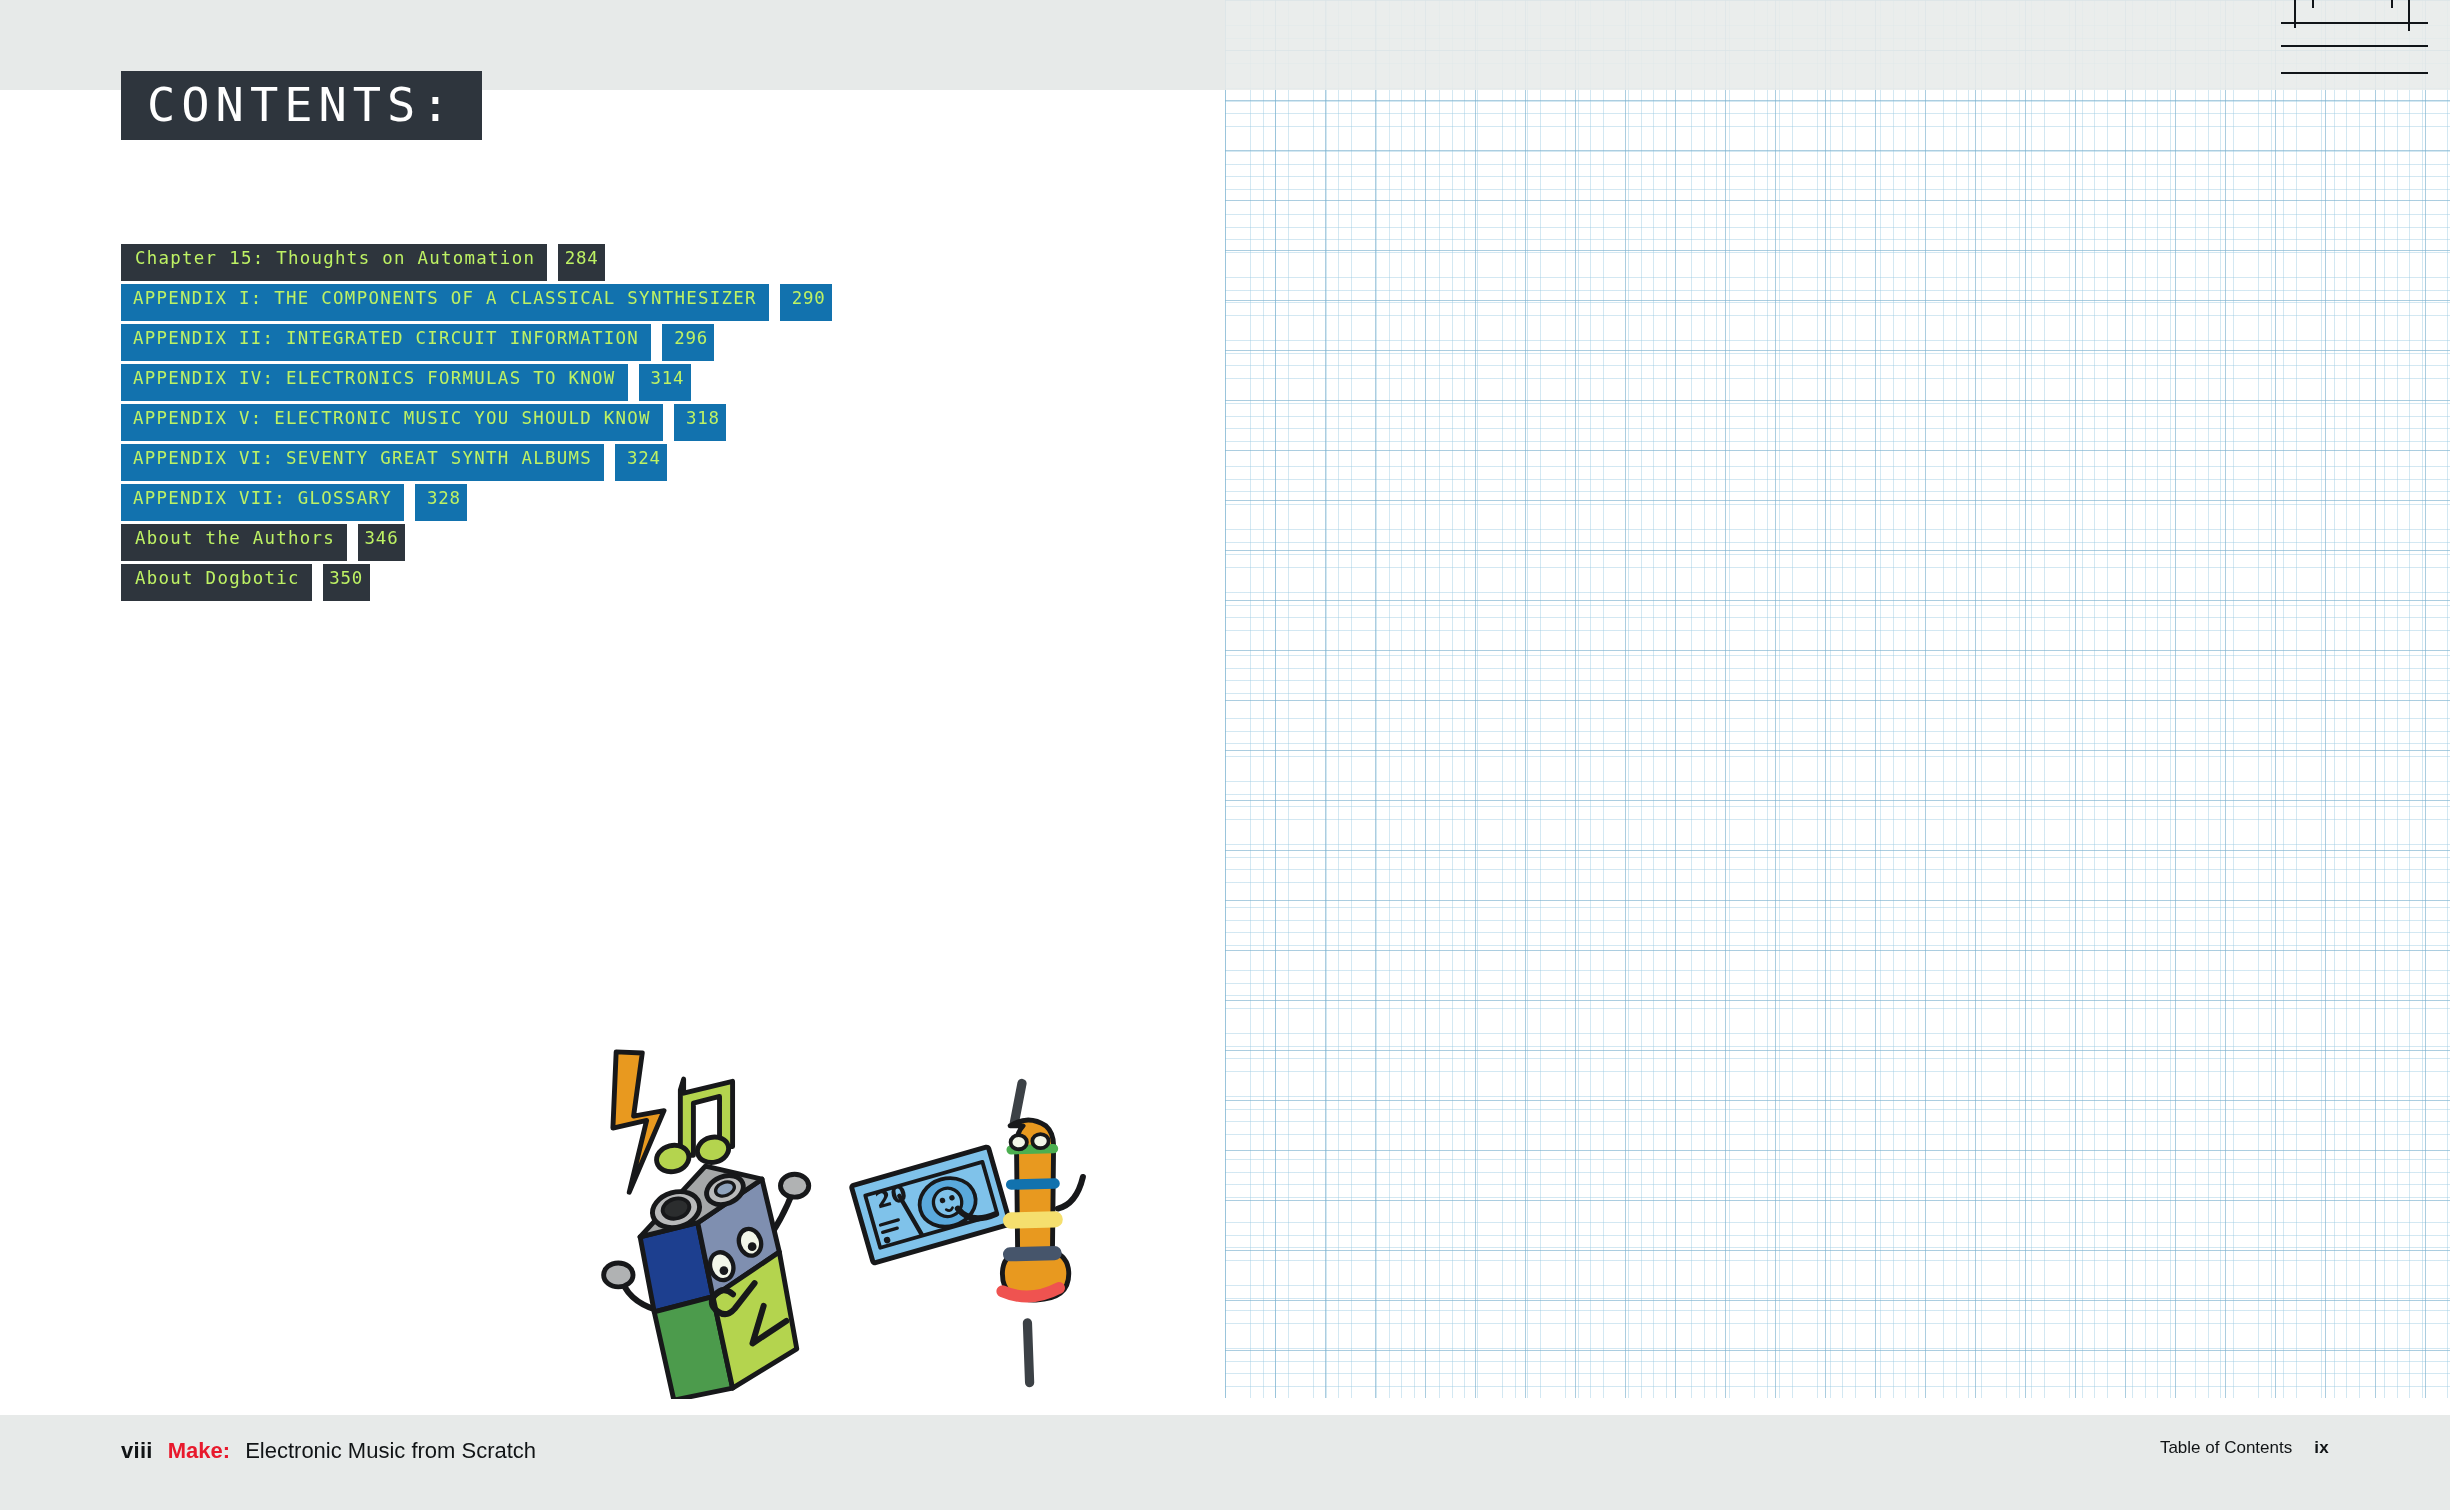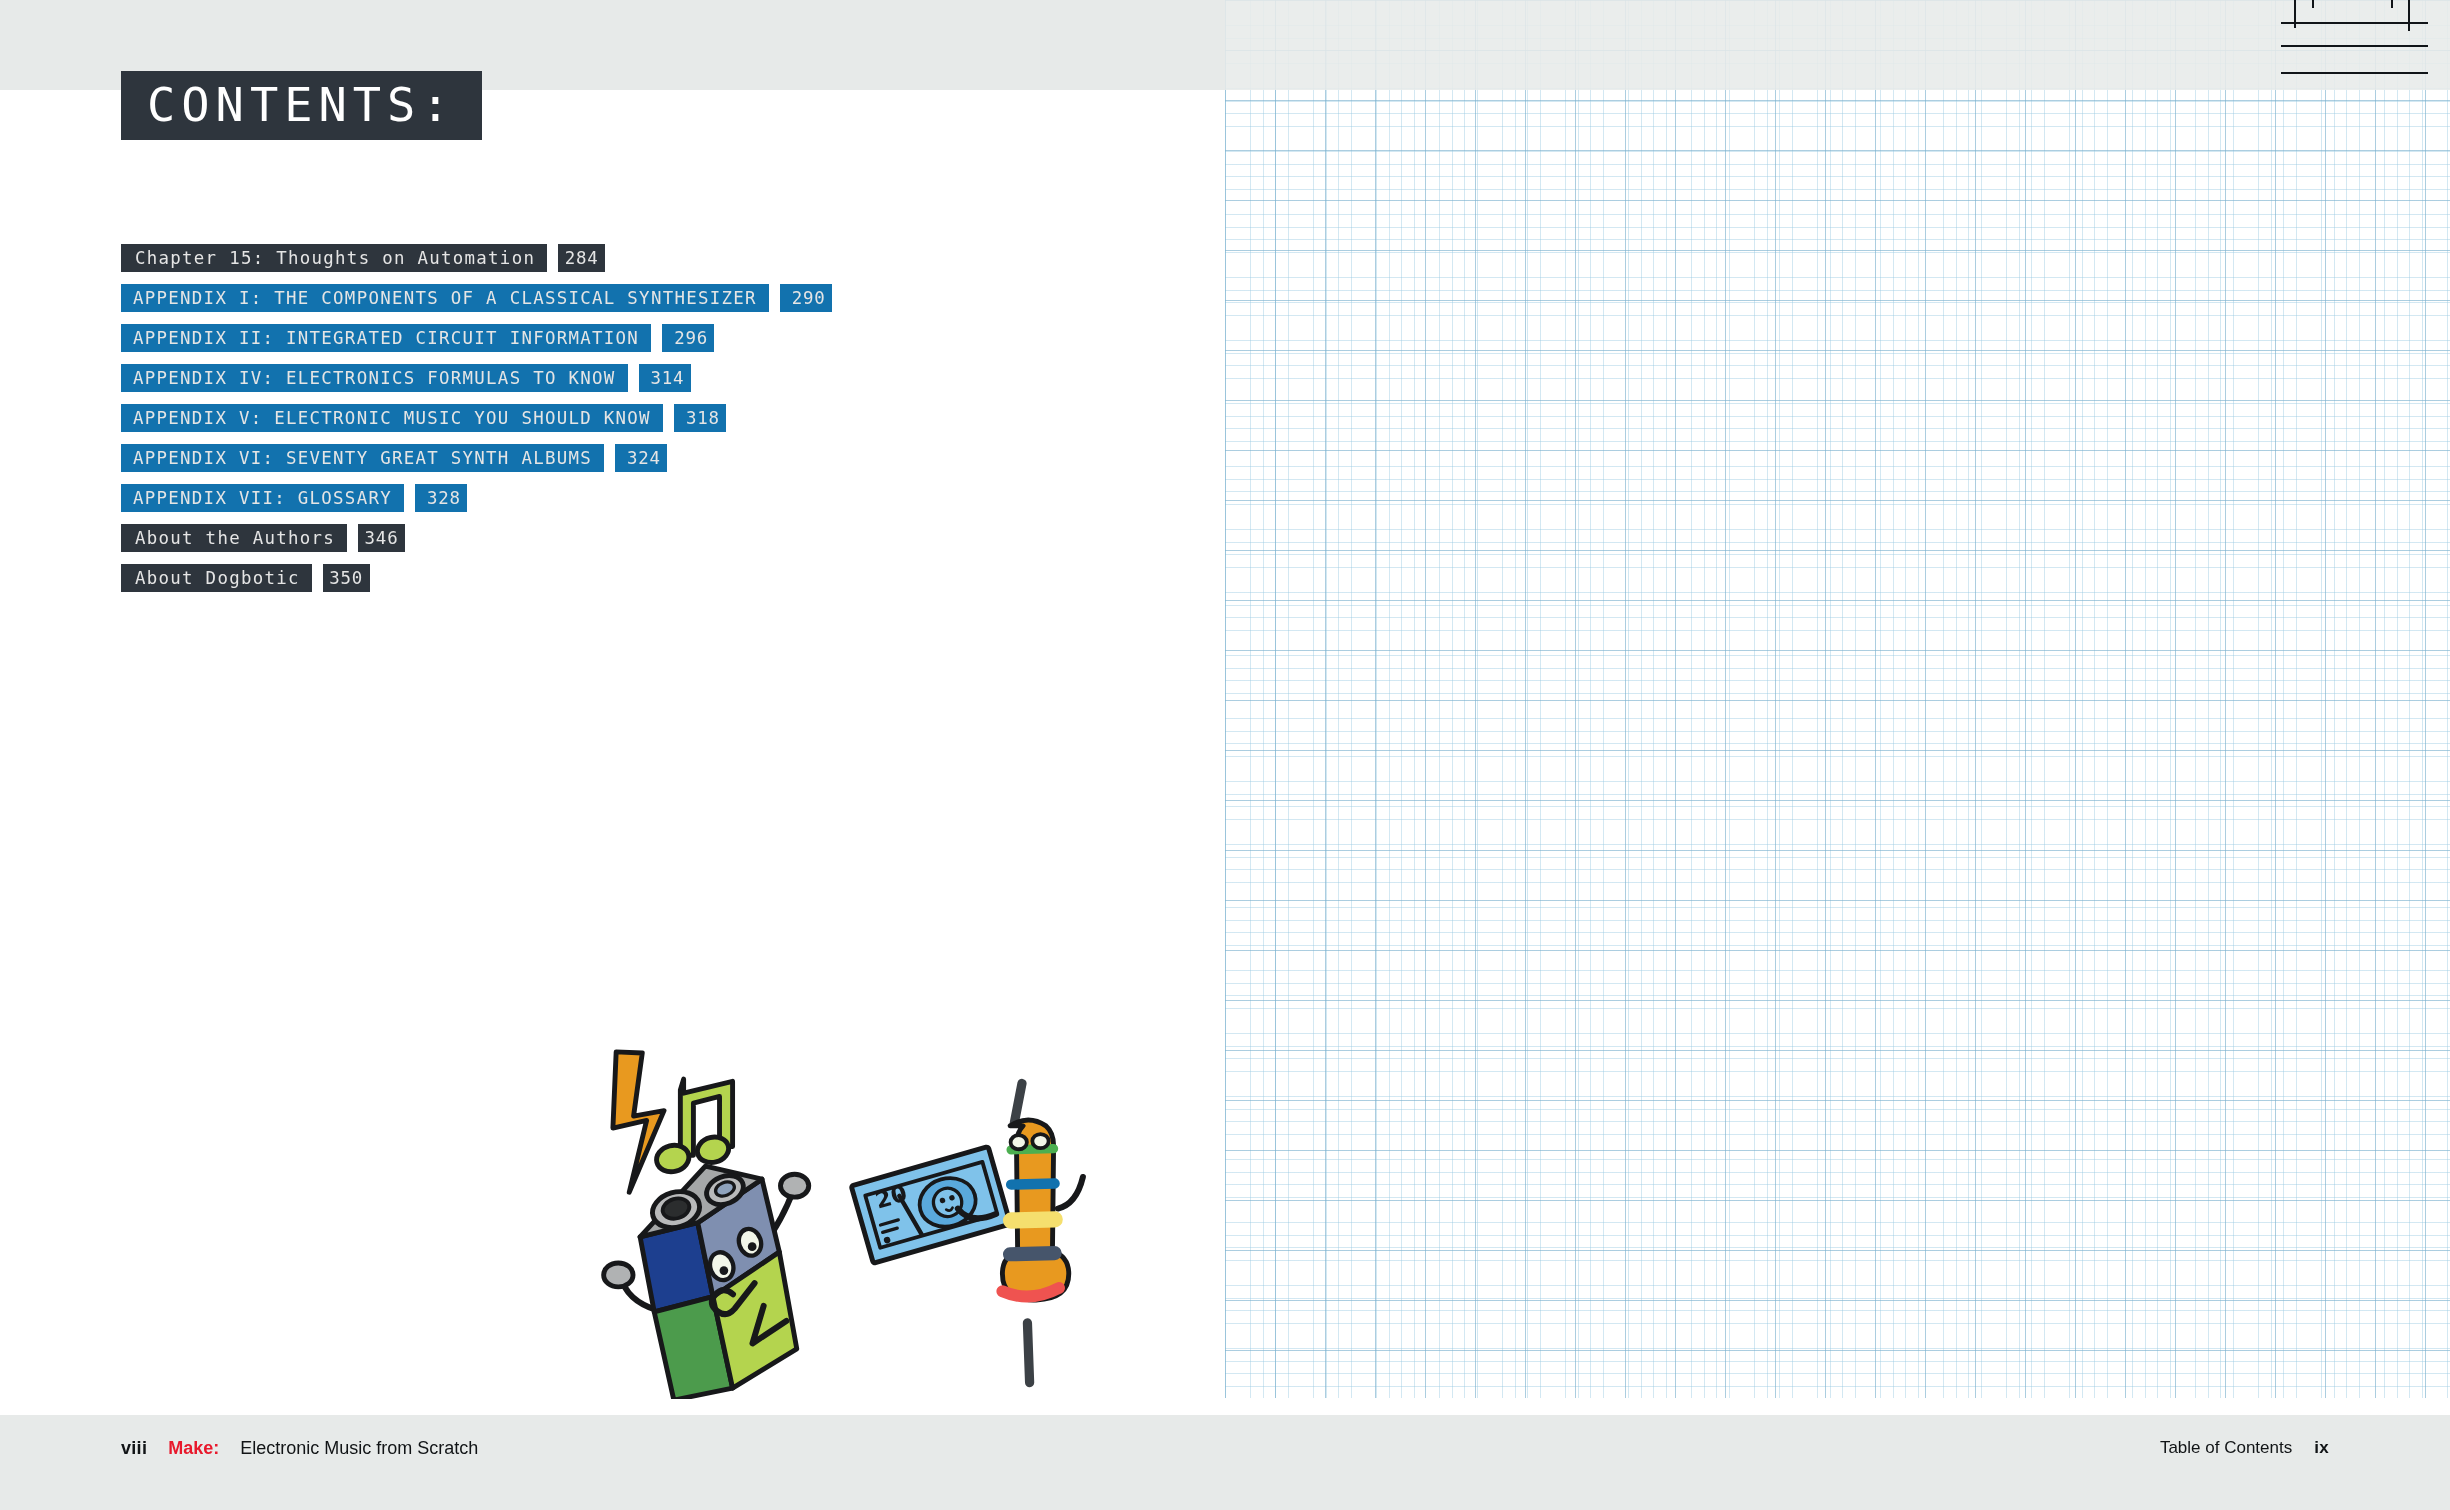--- a/index.html
+++ b/index.html
@@ -45,24 +45,24 @@
 
   
   #toc{position:absolute;left:121px;top:244px;width:1034px;}
   .toc-row{
     display:flex;align-items:flex-start;
     margin-bottom:12px;
     height:28px;
   }
   .toc-label,.toc-page{
     font-family:"DejaVu Sans Mono","Liberation Mono",monospace;
-    color:#e5e5e5;
+    color:#bef264;
     font-size:17.4px;
     line-height:28px;
-    height:28px;
+    height:37px;
     white-space:nowrap;
     display:inline-block;
   }
   .toc-label{padding:0 12px 0 14px;letter-spacing:1.3px;}
   .toc-page{padding:0 6.5px 0 6.5px;margin-left:11px;letter-spacing:0.8px;}
 
   .theme-dark .toc-label,.theme-dark .toc-page{background:#2e353d;}
   .theme-blue .toc-label,.theme-blue .toc-page{background:#1272ae;padding-left:12px;}
 
   
@@ -100,22 +100,22 @@
     position:absolute;width:2.2px;background:#101418;top:0;
   }
 
   
   #footer{
     position:absolute;left:0;top:1415px;width:2450px;height:96px;
     background:#e7eae9;
   }
   #footer-left{
     position:absolute;left:121px;top:23px;
-    display:flex;align-items:baseline;gap:21px;
-    font-size:18px;
+    display:flex;align-items:baseline;gap:15px;
+    font-size:22px;
     text-align:center;
   }
   .folio{font-weight:bold;color:#111416;letter-spacing:0.3px;}
   .make-mark{font-weight:bold;color:#e8192c;letter-spacing:0;}
   .book-title{color:#111416;font-weight:400;}
   #footer-right{
     position:absolute;right:121px;top:23px;
     display:flex;align-items:baseline;gap:22px;
     font-size:17px;
   }

